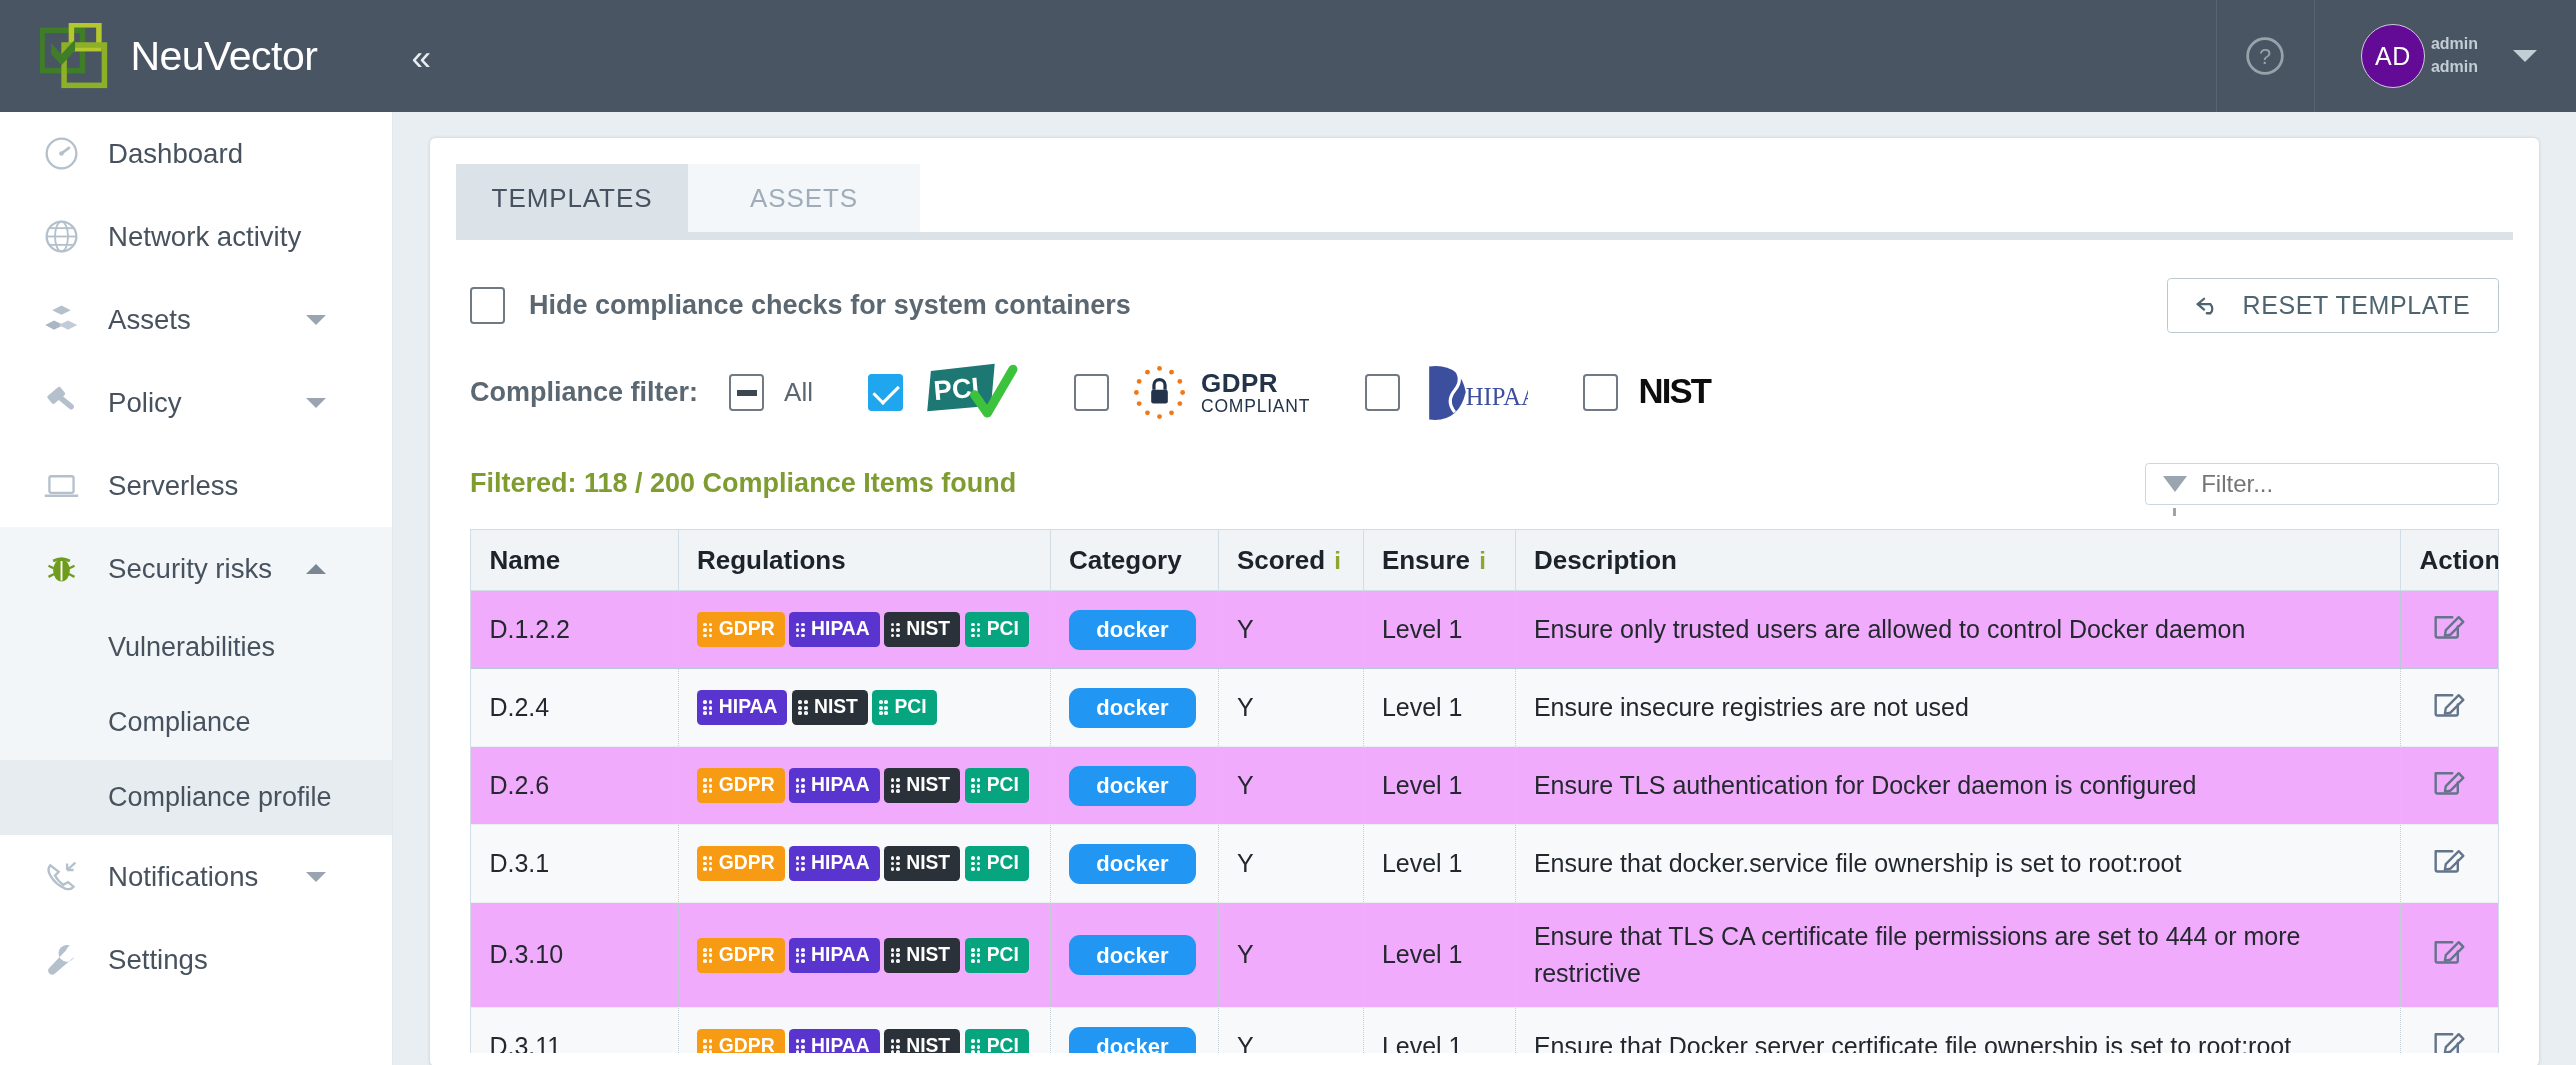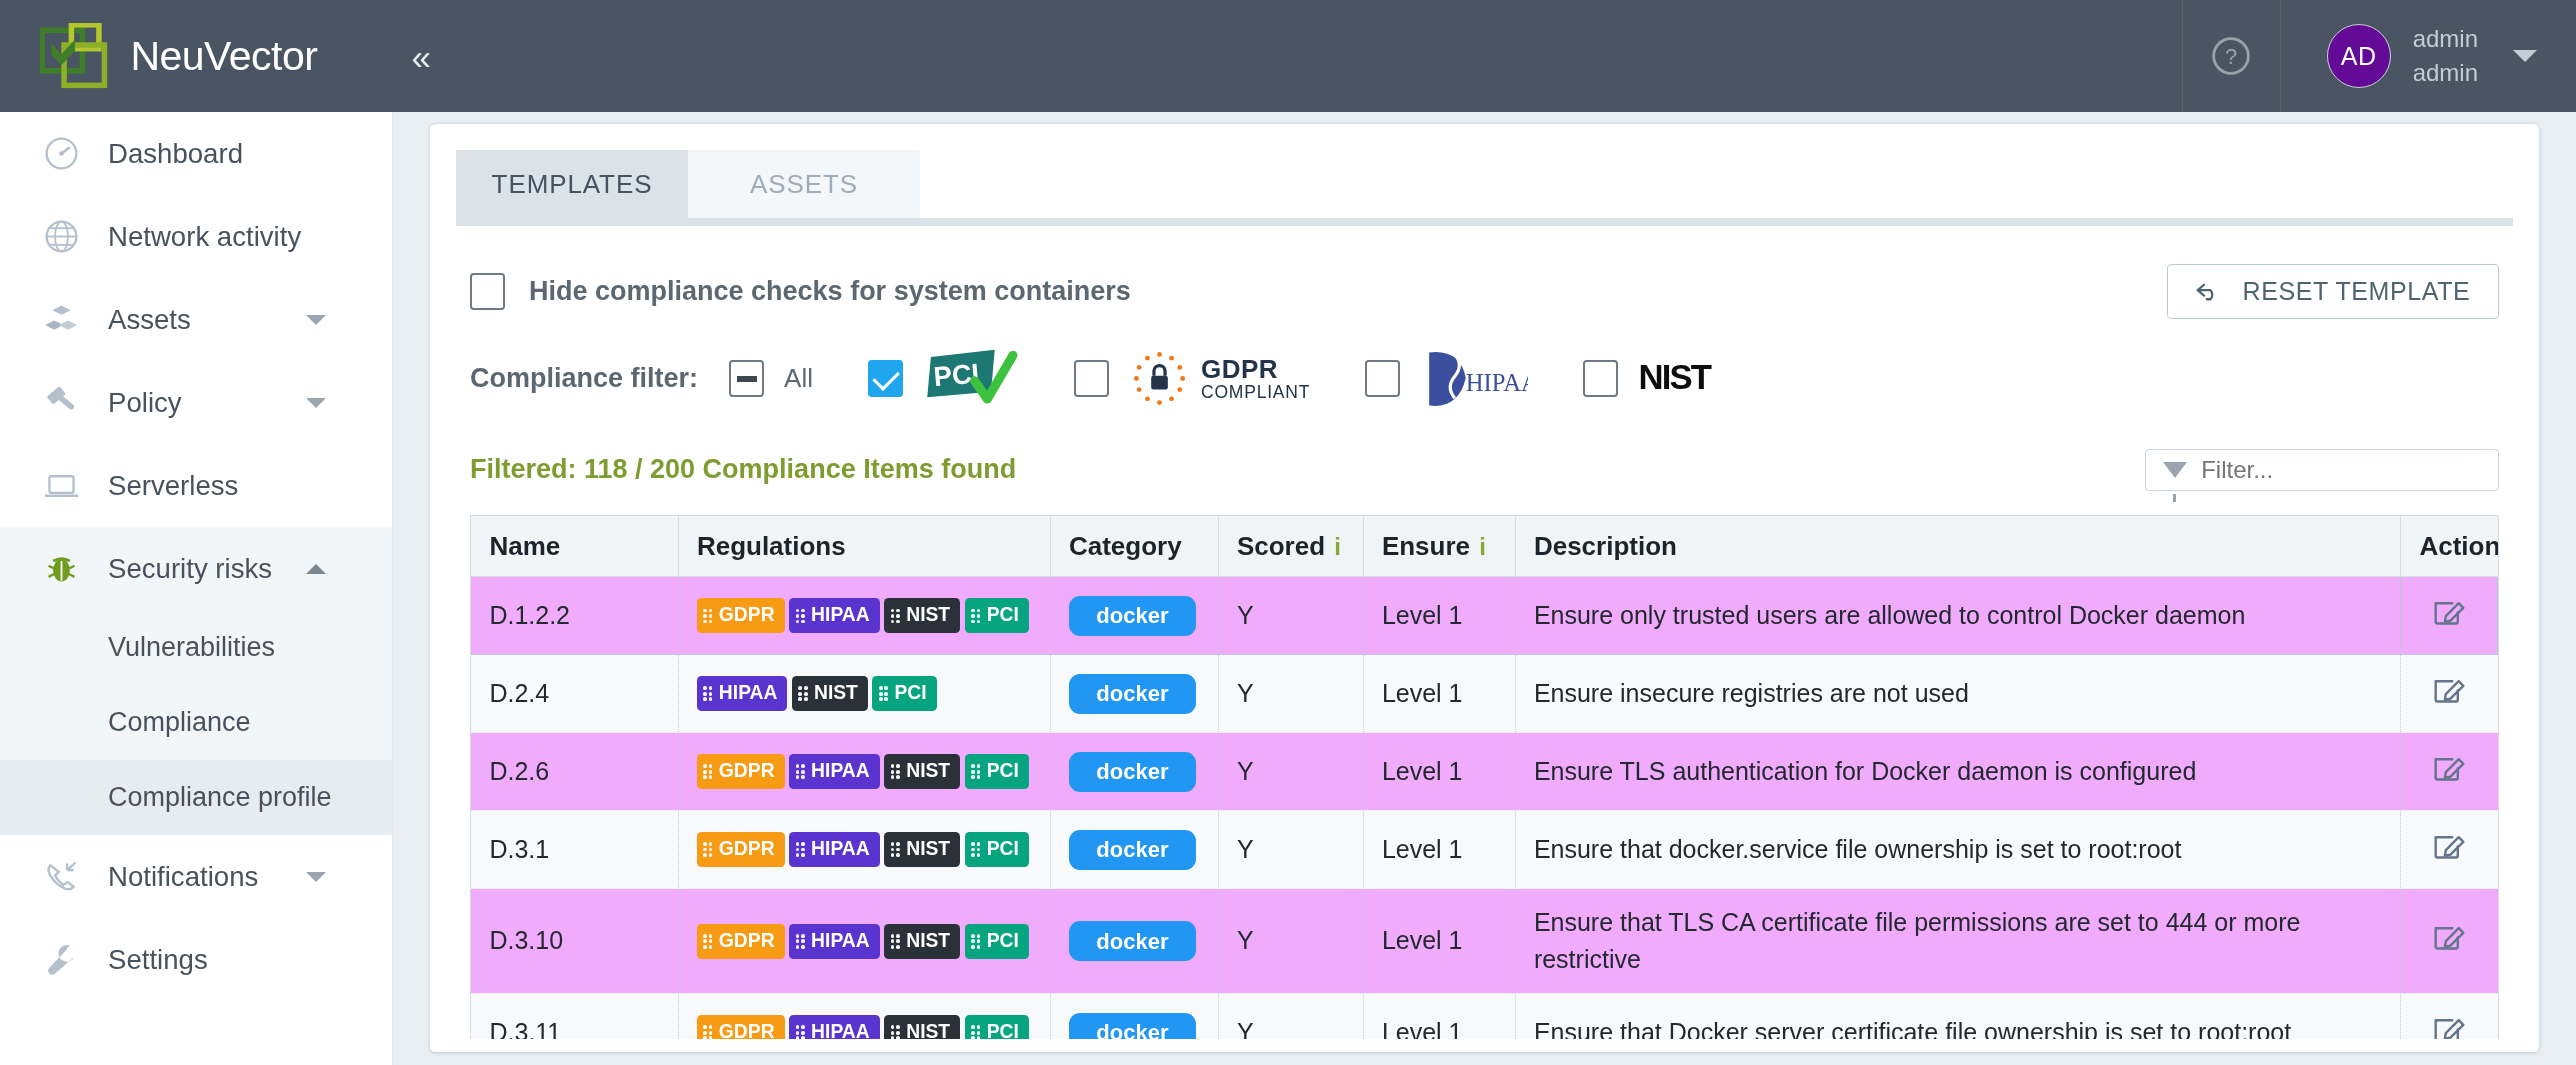--- a/index.html
+++ b/index.html
@@ -45,22 +45,22 @@
     height: 112px; padding: 0 39px 0 46px;
   }
   .avatar {
     width: 64px; height: 64px; border-radius: 50%;
     background: #630a96; border: 1.8px solid #c9ced4;
     color: #fff; font-size: 25px;
     display: flex; align-items: center; justify-content: center;
     letter-spacing: 0.5px;
   }
   .user-names {
-    margin-left: 22px; color: #c3cdd6;
-    font-size: 24px; line-height: 1.42;
+    margin-left: 6px; color: #c3cdd6;
+    font-size: 16px; line-height: 1.42; font-weight: bold;
   }
   .caret-down {
     margin-left: 35px;
     width: 0; height: 0;
     border-left: 12px solid transparent;
     border-right: 12px solid transparent;
     border-top: 12px solid #c3cdd6;
   }
 
   
@@ -99,21 +99,21 @@
   .nav-chevron.up {
     border-top: none;
     border-bottom: 10px solid #7a8692;
   }
 
   
   .main {
     position: absolute; top: 112px; left: 393px;
     width: 2183px; height: 954px;
     background: #e9eef2;
-    padding: 12px 37px 0 37px;
+    padding: 26px 37px 0 37px;
   }
   .card {
     background: #ffffff;
     border-radius: 5.5px;
     box-shadow: 0 0.9px 3.7px rgba(0,0,0,.16);
     height: 928px;
     padding: 0;
     overflow: hidden;
   }
 

